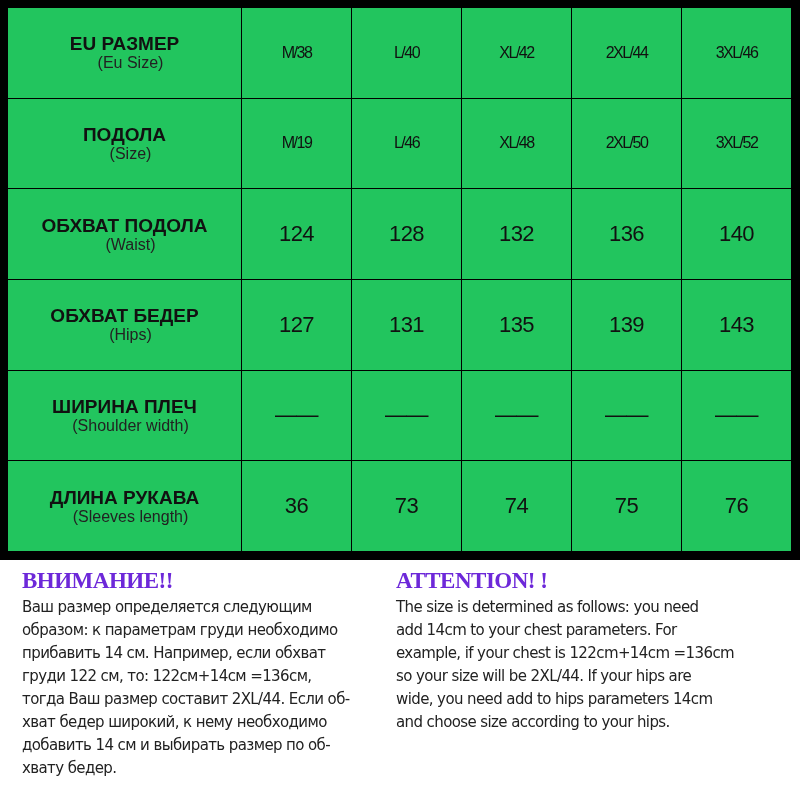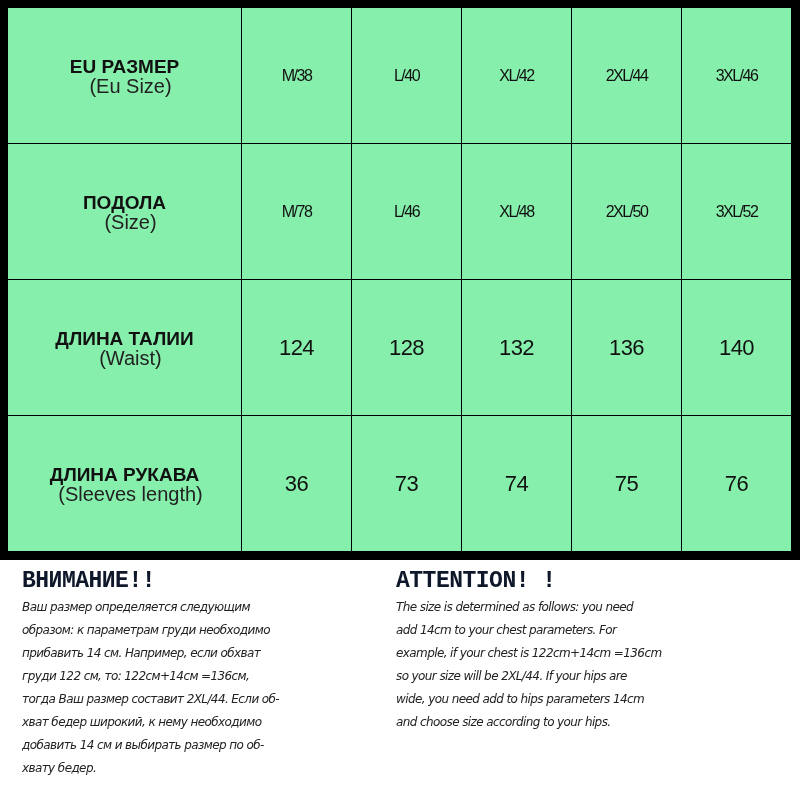--- a/index.html
+++ b/index.html
@@ -1,30 +1,30 @@
 <!DOCTYPE html>
 <html><head>
 <meta charset="utf-8">
 <style>
   html, body { margin:0; padding:0; }
   body { width:800px; height:800px; background:#ffffff; position:relative; overflow:hidden; font-family:"Liberation Sans", sans-serif; }
   .frame { position:absolute; left:0; top:0; width:800px; height:560px; background:#000; }
-  table.sizes { position:absolute; left:7px; top:7px; width:785px; height:545px; border-collapse:collapse; background:#86efac; table-layout:fixed; }
+  table.sizes { position:absolute; left:7px; top:7px; width:785px; height:545px; border-collapse:collapse; background:#22c55e; table-layout:fixed; }
   table.sizes td { border:1px solid #000; text-align:center; vertical-align:middle; padding:0; color:#111; }
   td.label { width:233px; }
   .ru { font-weight:bold; font-size:19px; line-height:21px; display:block; color:#111; }
-  .en { font-size:20px; line-height:18px; display:block; color:#222;margin-left:12px; }
+  .en { font-size:16px; line-height:18px; display:block; color:#222;margin-left:12px; }
   td.val { font-size:22px; letter-spacing:-0.5px; }
   td.sz { font-size:16px; letter-spacing:-1.5px; }
   .notes { position:absolute; top:566px; left:0; width:800px; }
   .col { position:absolute; top:0; }
   .col.ru-col { left:22px; width:390px; }
   .col.en-col { left:396px; width:383px; }
-  .head { color:#0f172a; font-weight:bold; font-size:23px; line-height:30px; font-family:Liberation Mono, monospace; letter-spacing:-0.5px; }
-  .body { color:#222; font-size:12px; line-height:23px; font-family:"DejaVu Sans", sans-serif; letter-spacing:-0.6px; white-space:pre-line;font-style:italic; }
+  .head { color:#6d28d9; font-weight:bold; font-size:23px; line-height:30px; font-family:Liberation Serif, serif; letter-spacing:-0.5px; }
+  .body { color:#222; font-size:15px; line-height:23px; font-family:"DejaVu Sans", sans-serif; letter-spacing:-0.6px; white-space:pre-line; }
 </style>
 </head>
 <body>
 
 <div class="frame"></div>
 <table class="sizes">
   <colgroup>
       <col style="width:234px">
       <col>
       <col>
@@ -42,36 +42,58 @@
     <td class="sz">L/40</td>
     <td class="sz">XL/42</td>
     <td class="sz">2XL/44</td>
     <td class="sz">3XL/46</td>
   </tr>
   <tr>
     <td class="label">
           <span class="ru">ПОДОЛА</span>
           <span class="en">(Size)</span>
         </td>
-    <td class="sz">M/78</td>
+    <td class="sz">M/19</td>
     <td class="sz">L/46</td>
     <td class="sz">XL/48</td>
     <td class="sz">2XL/50</td>
     <td class="sz">3XL/52</td>
   </tr>
   <tr>
     <td class="label">
-          <span class="ru">ДЛИНА ТАЛИИ</span>
+          <span class="ru">ОБХВАТ ПОДОЛА</span>
           <span class="en">(Waist)</span>
         </td>
     <td class="val">124</td>
     <td class="val">128</td>
     <td class="val">132</td>
     <td class="val">136</td>
     <td class="val">140</td>
+  </tr>
+  <tr>
+    <td class="label">
+          <span class="ru">ОБХВАТ БЕДЕР</span>
+          <span class="en">(Hips)</span>
+        </td>
+    <td class="val">127</td>
+    <td class="val">131</td>
+    <td class="val">135</td>
+    <td class="val">139</td>
+    <td class="val">143</td>
+  </tr>
+  <tr>
+    <td class="label">
+          <span class="ru">ШИРИНА ПЛЕЧ</span>
+          <span class="en">(Shoulder width)</span>
+        </td>
+    <td class="val">——</td>
+    <td class="val">——</td>
+    <td class="val">——</td>
+    <td class="val">——</td>
+    <td class="val">——</td>
   </tr>
   <tr>
     <td class="label">
           <span class="ru">ДЛИНА РУКАВА</span>
           <span class="en">(Sleeves length)</span>
         </td>
     <td class="val">36</td>
     <td class="val">73</td>
     <td class="val">74</td>
     <td class="val">75</td>

